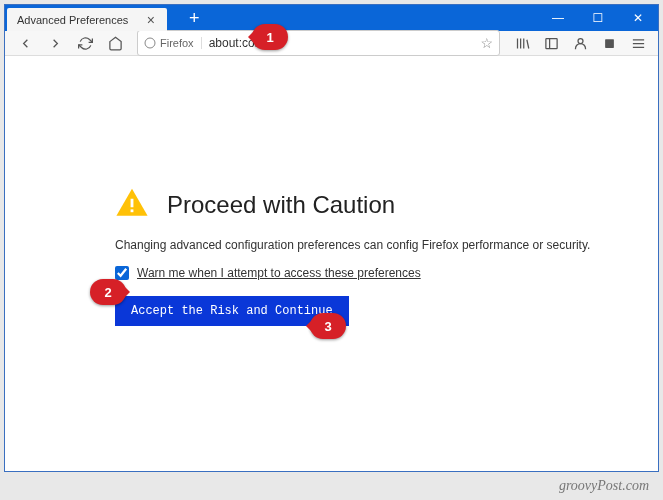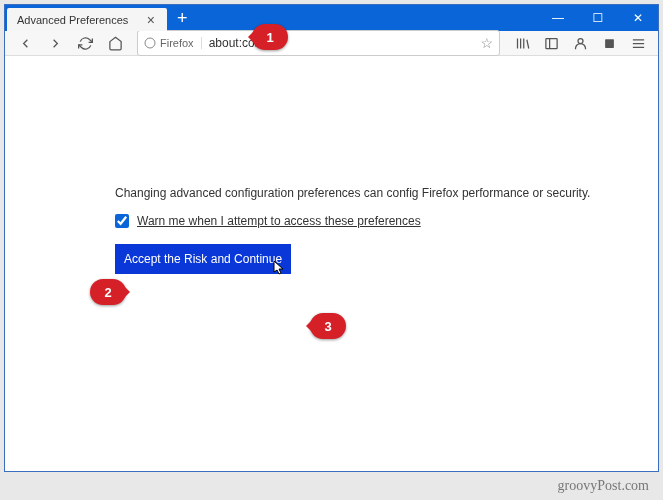--- a/index.html
+++ b/index.html
@@ -1,46 +1,46 @@
 <!DOCTYPE html>
 <html><head>
 <meta charset="utf-8">
 <style>
 * { box-sizing: border-box; margin: 0; padding: 0; }
 body { font-family: "Segoe UI", Arial, sans-serif; background: #e8e8e8; width: 663px; height: 500px; overflow: hidden; position: relative; }
 .window { position: absolute; top: 4px; left: 4px; right: 4px; bottom: 28px; background: #fff; border: 1px solid #3a6fc0; display: flex; flex-direction: column; }
-.titlebar { background: #0a66d8; height: 26px; display: flex; align-items: center; color: #fff; }
+.titlebar { background: #0a66d8; height: 26px; display: flex; align-items: center; color: #fff; gap: 12px; }
 .tab { background: #f5f5f5; color: #333; height: 23px; margin-left: 2px; margin-top: 3px; padding: 0 8px 0 10px; display: flex; align-items: center; font-size: 11px; border-radius: 2px 2px 0 0; min-width: 160px; position: relative; }
 .tab-close { margin-left: auto; font-size: 14px; color: #555; padding: 0 4px; }
 .newtab { color: #fff; font-size: 18px; padding: 0 10px; font-weight: 300; }
 .winctrl { margin-left: auto; display: flex; }
 .winctrl div { width: 40px; height: 26px; display: flex; align-items: center; justify-content: center; color: #fff; font-size: 12px; }
 .toolbar { height: 25px; background: #f7f7f7; border-bottom: 1px solid #ddd; display: flex; align-items: center; padding: 0 6px; gap: 2px; }
 .tbtn { width: 28px; height: 28px; display: flex; align-items: center; justify-content: center; color: #555; border-radius: 3px; }
 .tbtn svg { width: 15px; height: 15px; }
 .urlbar { flex: 1; height: 26px; border: 1px solid #ccc; border-radius: 3px; margin: 0 6px; display: flex; align-items: center; padding: 0 6px; background: #fff; font-size: 12px; color: #333; }
 .urlbar .identity { display: flex; align-items: center; gap: 4px; color: #666; font-size: 11px; border-right: 1px solid #ddd; padding-right: 7px; margin-right: 7px; }
 .urlbar .star { margin-left: auto; color: #888; font-size: 14px; }
 .ricons { display: flex; gap: 1px; }
 .content { flex: 1; background: #fff; position: relative; padding: 130px 0 0 110px; }
 .warn-row { display: flex; align-items: center; gap: 18px; margin-bottom: 14px; }
 .warn-icon svg { width: 34px; height: 34px; }
 h1 { font-weight: 400; font-size: 24px; color: #222; }
 .desc { font-size: 12px; color: #333; margin-bottom: 14px; }
 .check-row { display: flex; align-items: center; gap: 8px; font-size: 12px; color: #333; margin-bottom: 16px; text-decoration: underline; }
 .check-row input { width: 14px; height: 14px; accent-color: #0a66d8; }
-.accept-btn { background: #0a37d8; color: #fff; border: none; padding: 8px 9px; font-size: 12px; cursor: pointer; position: relative; }
+.accept-btn { background: #0a37d8; color: #fff; border: none; padding: 8px 16px; font-size: 12px; cursor: pointer; position: relative; font-family: Liberation Mono, monospace; }
 .accept-btn .cursor { position: absolute; right: 6px; bottom: -2px; }
 .callout { position: absolute; width: 36px; height: 26px; background: #d62027; border-radius: 13px; display: flex; align-items: center; justify-content: center; color: #fff; font-weight: bold; font-size: 13px; box-shadow: 0 1px 3px rgba(0,0,0,.4); }
 .callout::before { content: ""; position: absolute; left: -12px; top: 5px; border: 8px solid transparent; border-right-color: #d62027; }
 .c1 { top: 24px; left: 252px; }
 .c2 { top: 279px; left: 90px; }
 .c3 { top: 313px; left: 310px; }
 .c2::before { left: auto; right: -12px; border-right-color: transparent; border-left-color: #d62027; }
-.watermark { position: absolute; bottom: 6px; right: 14px; font-size: 14px; color: #777; font-family: Georgia, serif; }
+.watermark { position: absolute; bottom: 6px; right: 14px; font-size: 14px; color: #777; font-style: italic; font-family: Georgia, serif; }
 </style>
 </head>
 <body>
 
 <div class="window">
   <div class="titlebar">
     <div class="tab">
       <span>Advanced Preferences</span>
       <span class="tab-close">×</span>
     </div>
@@ -109,20 +109,30 @@
         </div>
       <div class="tbtn">
           <svg viewBox="0 0 24 24" fill="none" stroke="currentColor" stroke-width="2">
             <path d="M3 6h18M3 12h18M3 18h18"></path>
           </svg>
         </div>
     </div>
   </div>
 
   <div class="content">
+    <div class="warn-row">
+      <span class="warn-icon">
+        <svg viewBox="0 0 24 24">
+            <path fill="#ffc107" d="M12 2L1 21h22L12 2z"></path>
+            <rect x="11" y="9" width="2" height="6" fill="#fff"></rect>
+            <rect x="11" y="16.5" width="2" height="2" fill="#fff"></rect>
+          </svg>
+      </span>
+      <h1>Proceed with Caution</h1>
+    </div>
     <p class="desc">Changing advanced configuration preferences can config Firefox performance or security.</p>
     <label class="check-row">
       <input type="checkbox" checked="" style="">
       <span>Warn me when I attempt to access these preferences</span>
     </label>
     <button class="accept-btn">
       <span>Accept the Risk and Continue</span>
       <svg class="cursor" width="12" height="16" viewBox="0 0 12 16">
           <path fill="#fff" stroke="#000" stroke-width="1" d="M1 1l0 11 3-2 2 4 2-1-2-4 4 0z"></path>
         </svg>

